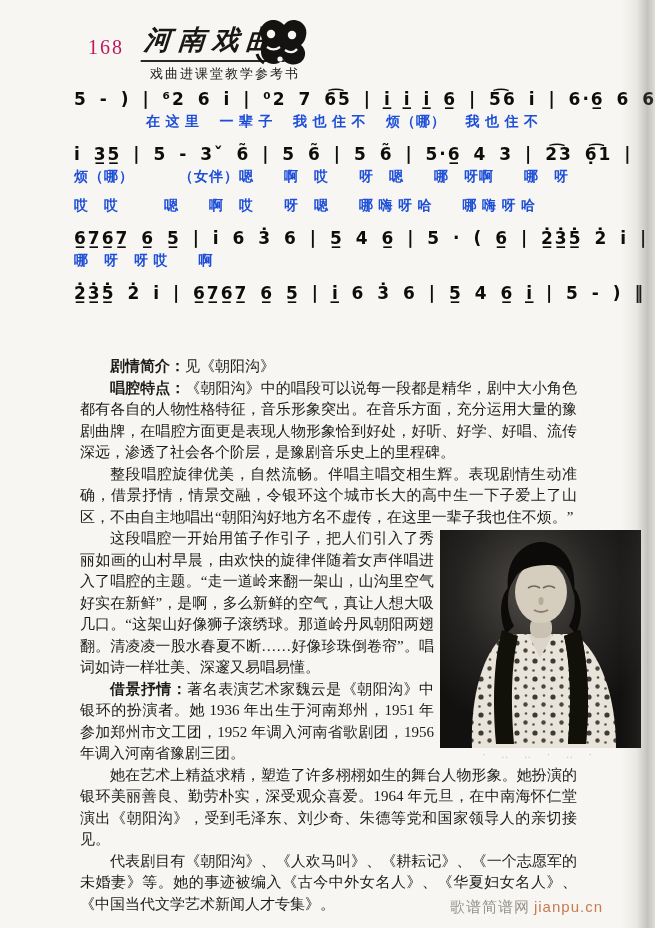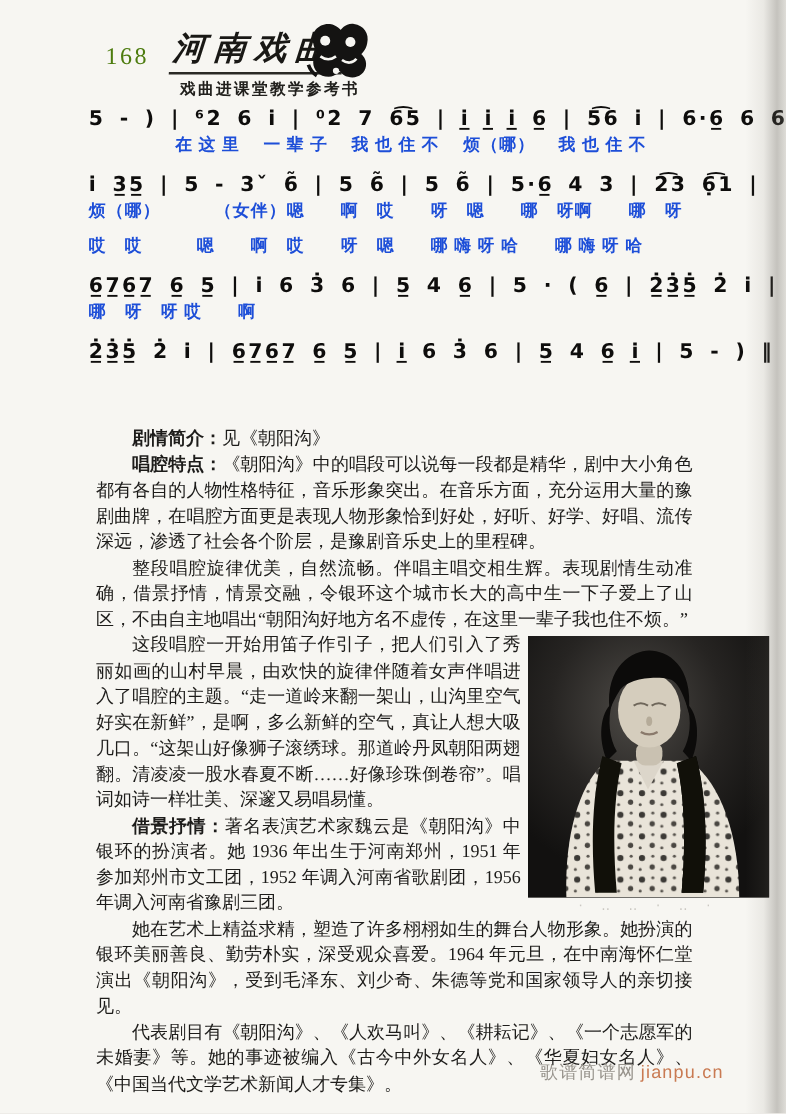--- a/index.html
+++ b/index.html
@@ -8,29 +8,29 @@
     background:#f7f6f2; overflow:hidden; color:#1c1b19;
     font-family:"Liberation Serif","DejaVu Serif",serif;
   }
   
   .edge-shadow{
     position:absolute; top:0; right:0; width:34px; height:100%;
     background:linear-gradient(to right, rgba(120,115,105,0) 0%, rgba(120,115,105,.10) 45%, rgba(90,86,78,.32) 78%, rgba(150,146,138,.25) 100%);
     pointer-events:none;
   }
   
-  .pagenum{position:absolute; left:88px; top:36px; font-size:20px; letter-spacing:2px; color:#4d7c0f;}
+  .pagenum{position:absolute; left:88px; top:36px; font-size:20px; letter-spacing:2px; color:#be185d;}
   .brand{position:absolute; left:142px; top:22px;}
   .brand-title{
     font-family:"DejaVu Serif",serif; font-weight:bold; font-style:italic;
     font-size:27px; letter-spacing:7px; color:#191815; transform:skewX(-4deg);
     border-bottom:2px solid #2a2925; padding:0 6px 2px 2px; display:inline-block;
   }
   .brand-sub{
-    font-family:"Liberation Serif",serif; font-weight:bold; font-size:13px;
+    font-family:"Liberation Serif",serif; font-weight:normal; font-size:13px;
     letter-spacing:2px; color:#21201d; margin:3px 0 0 8px;
   }
   .logo{position:absolute; left:247px; top:14px;}
   
   .score{position:absolute; left:74px; top:86px; width:552px;}
   .sys{margin-bottom:9px;}
   .notes{
     font-family:"DejaVu Sans",sans-serif; font-weight:bold; font-size:17px;
     letter-spacing:2px; word-spacing:4px; color:#0e0d0c; white-space:nowrap; line-height:26px;
   }
@@ -49,21 +49,21 @@
   .photo-spacer{float:right; width:143px; height:285px; shape-outside:inset(66px 0 0 0);}
   
   .photo{position:absolute; left:440px; top:530px; width:201px; height:218px; background:#141312; overflow:hidden;}
   .ghostline{
     position:absolute; left:440px; top:748px; width:200px; text-align:center;
     font-family:"DejaVu Sans",sans-serif; font-size:11px; letter-spacing:6px;
     color:rgba(120,115,105,.35); filter:blur(.4px); white-space:nowrap;
   }
   
   .watermark{
-    position:absolute; right:52px; bottom:25px; font-size:15px; letter-spacing:1px;
+    position:absolute; right:52px; bottom:11px; font-size:15px; letter-spacing:1px;
     font-family:"Liberation Sans",sans-serif; color:#97938c;
   }
   .watermark .domain{color:#c97a52; margin-left:4px;}
 </style>
 </head>
 <body>
 
 <div class="page">
 
   <span class="pagenum">168</span>

